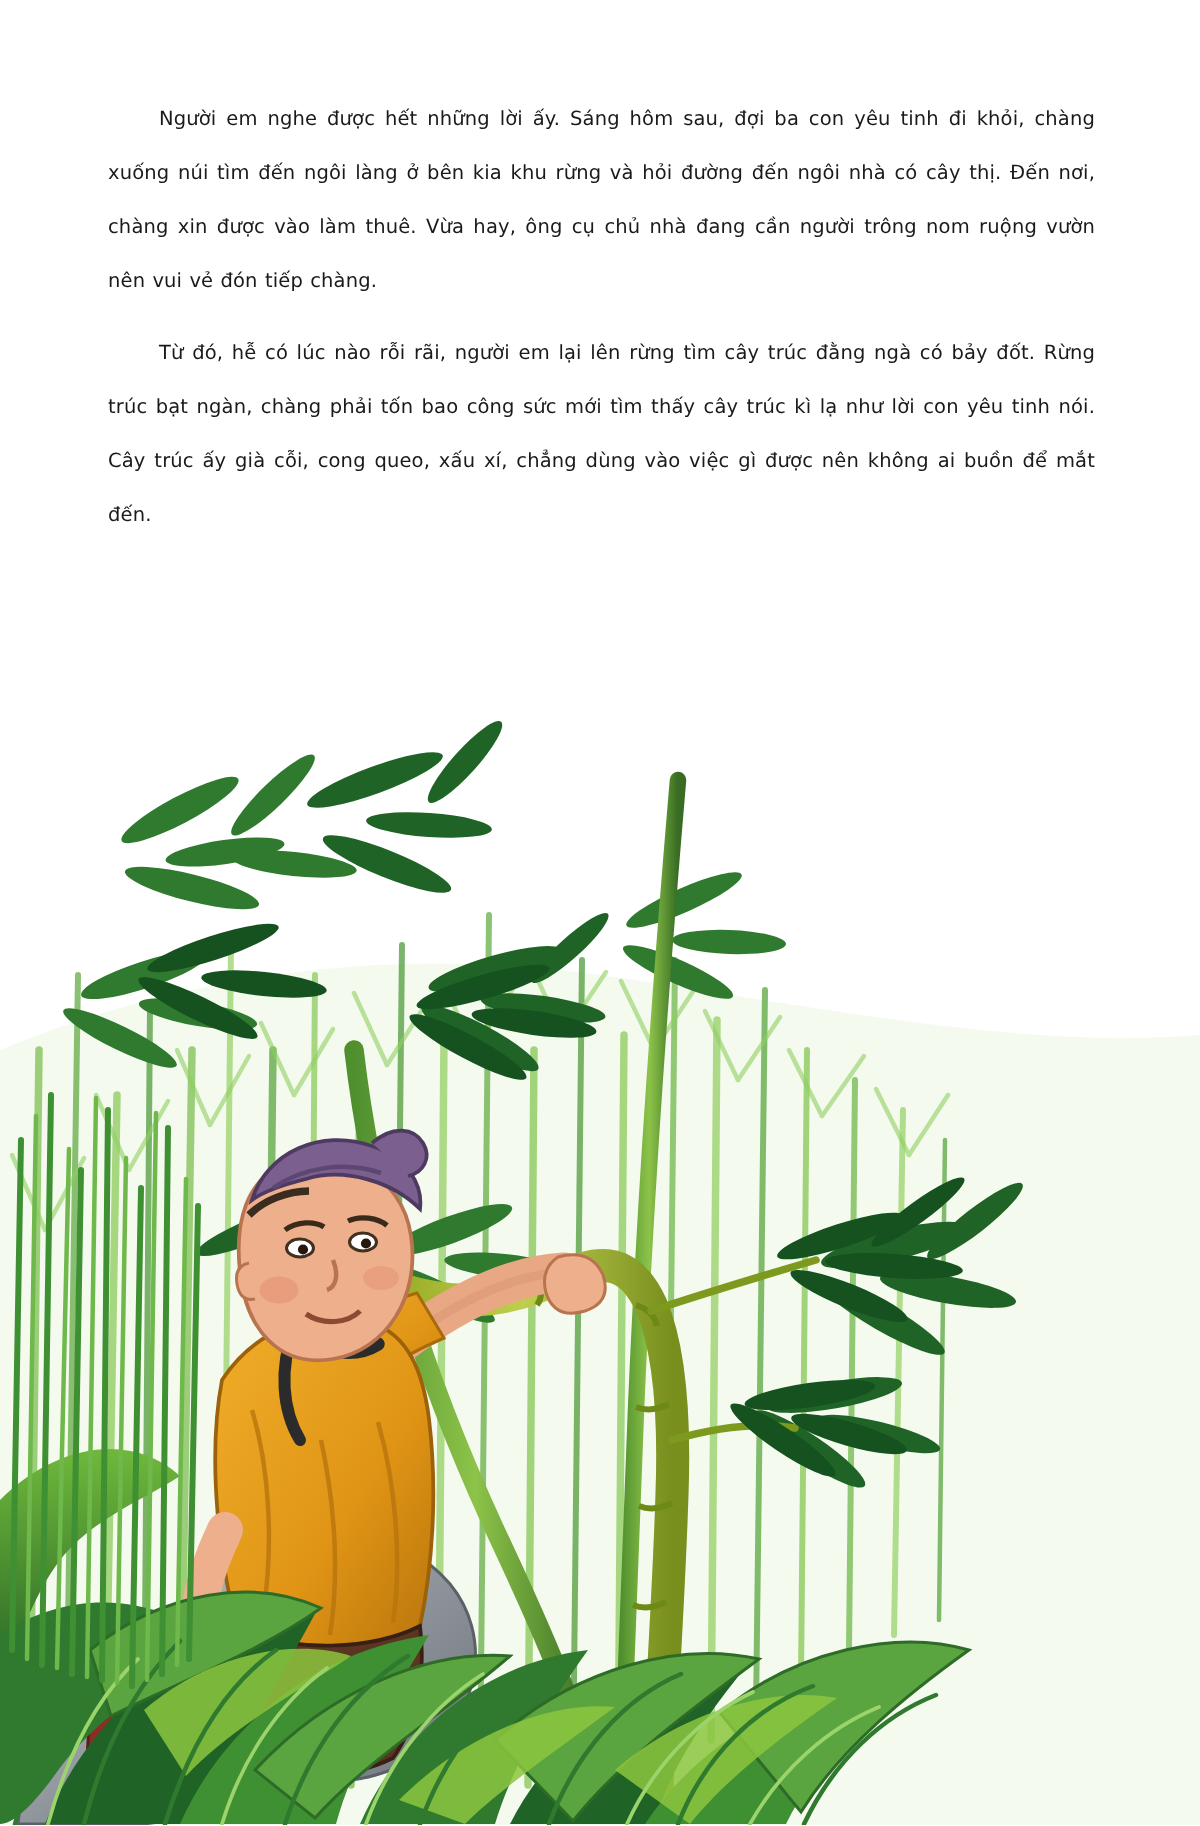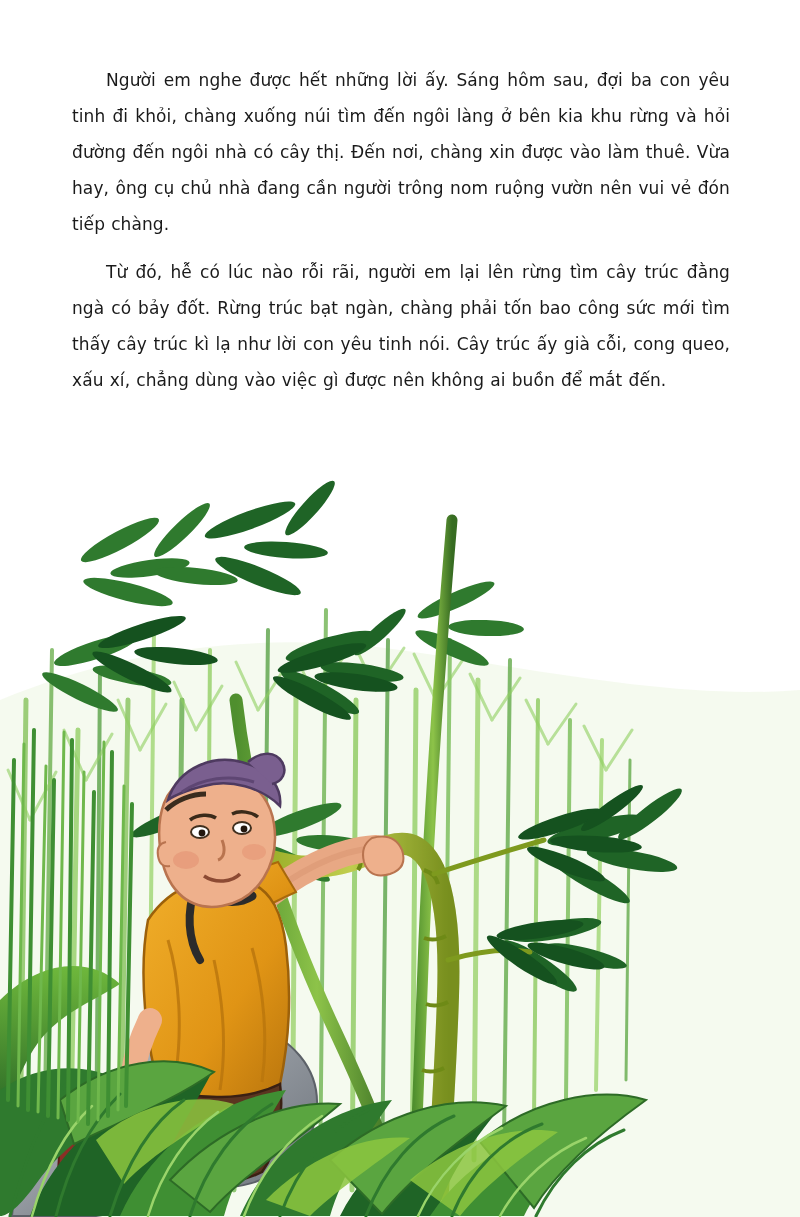--- a/index.html
+++ b/index.html
@@ -17,21 +17,21 @@
   }
   .text-block {
     position: absolute;
     left: 72px;
     top: 62px;
     width: 658px;
   }
   .para {
     margin: 0 0 12px 0;
     font-family: "DejaVu Sans", sans-serif;
-    font-size: 17px;
+    font-size: 13px;
     line-height: 36px;
     color: #1a1a1a;
     text-align: justify;
     text-indent: 34px;
     letter-spacing: 0.1px;
     word-spacing: 0.6px;
   }
   .para:last-child { margin-bottom: 0; }
 
   

